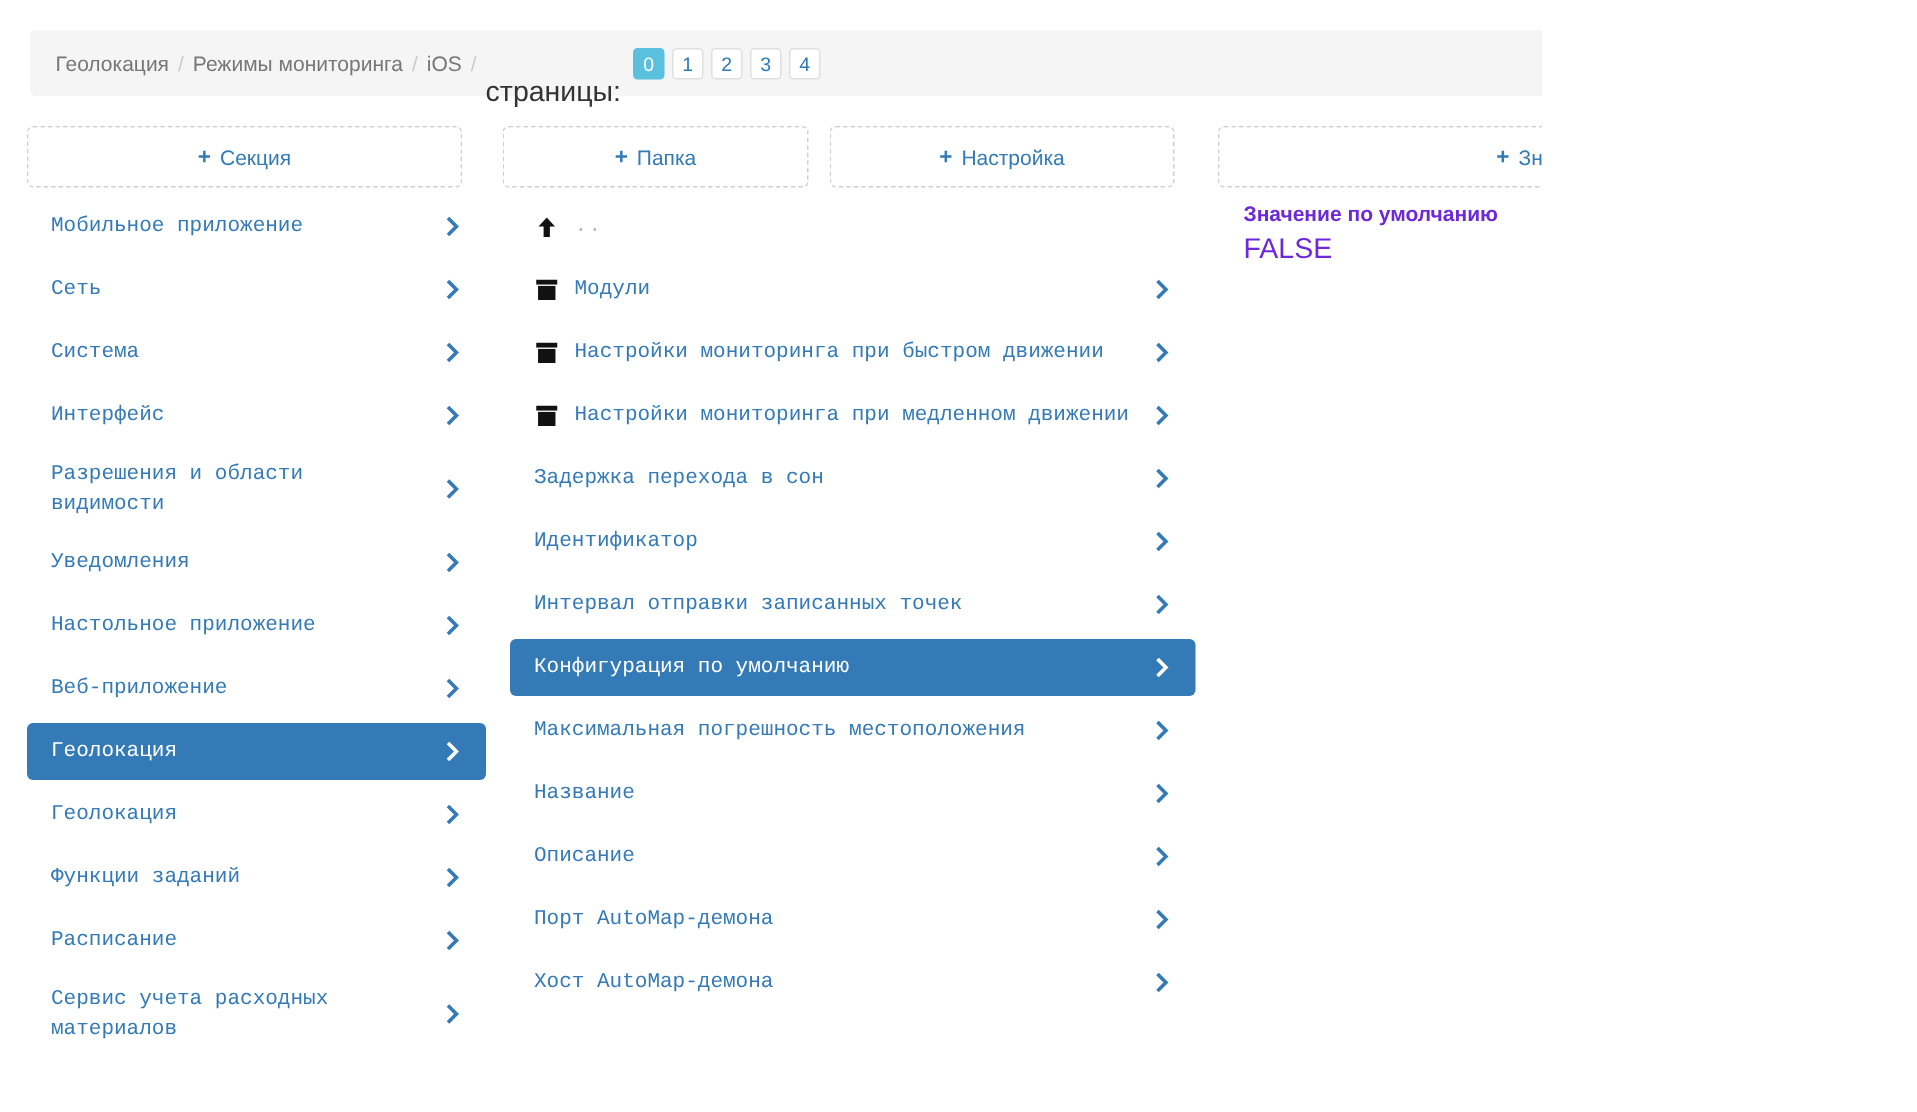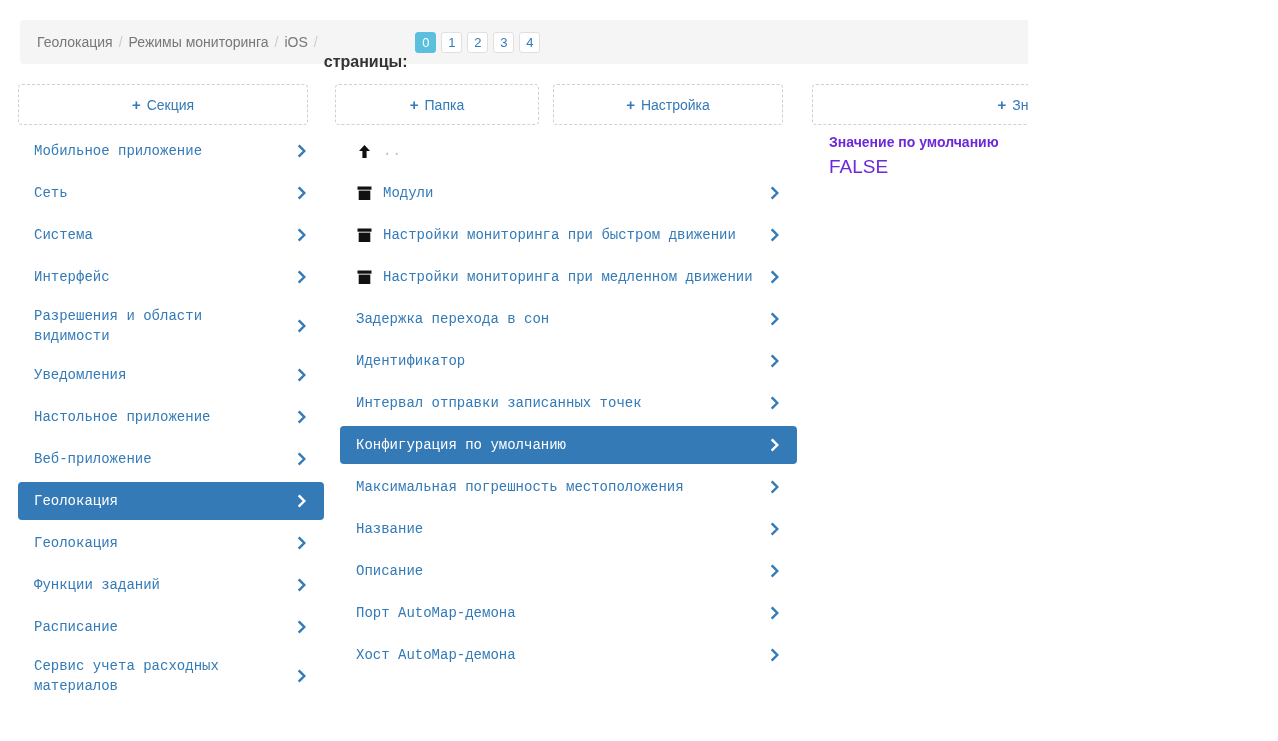--- a/index.html
+++ b/index.html
@@ -29,23 +29,23 @@
     line-height: 1;
     white-space: nowrap;
   }
   .crumb-sep {
     font-size: 14px;
     color: #cccccc;
     padding: 0 6px;
     line-height: 1;
   }
   .crumb-label {
-    font-size: 16px;
+    font-size: 19px;
     color: #333333;
-    font-weight: bold;
+    font-weight: normal;
     white-space: nowrap;
     margin-right: 8px;
     margin-top: 39px;
   }
   .pager { display: flex; align-items: center; gap: 5px; }
   .pager-btn {
     min-width: 21px;
     height: 21px;
     padding: 0 5px;
     border-radius: 3px;

